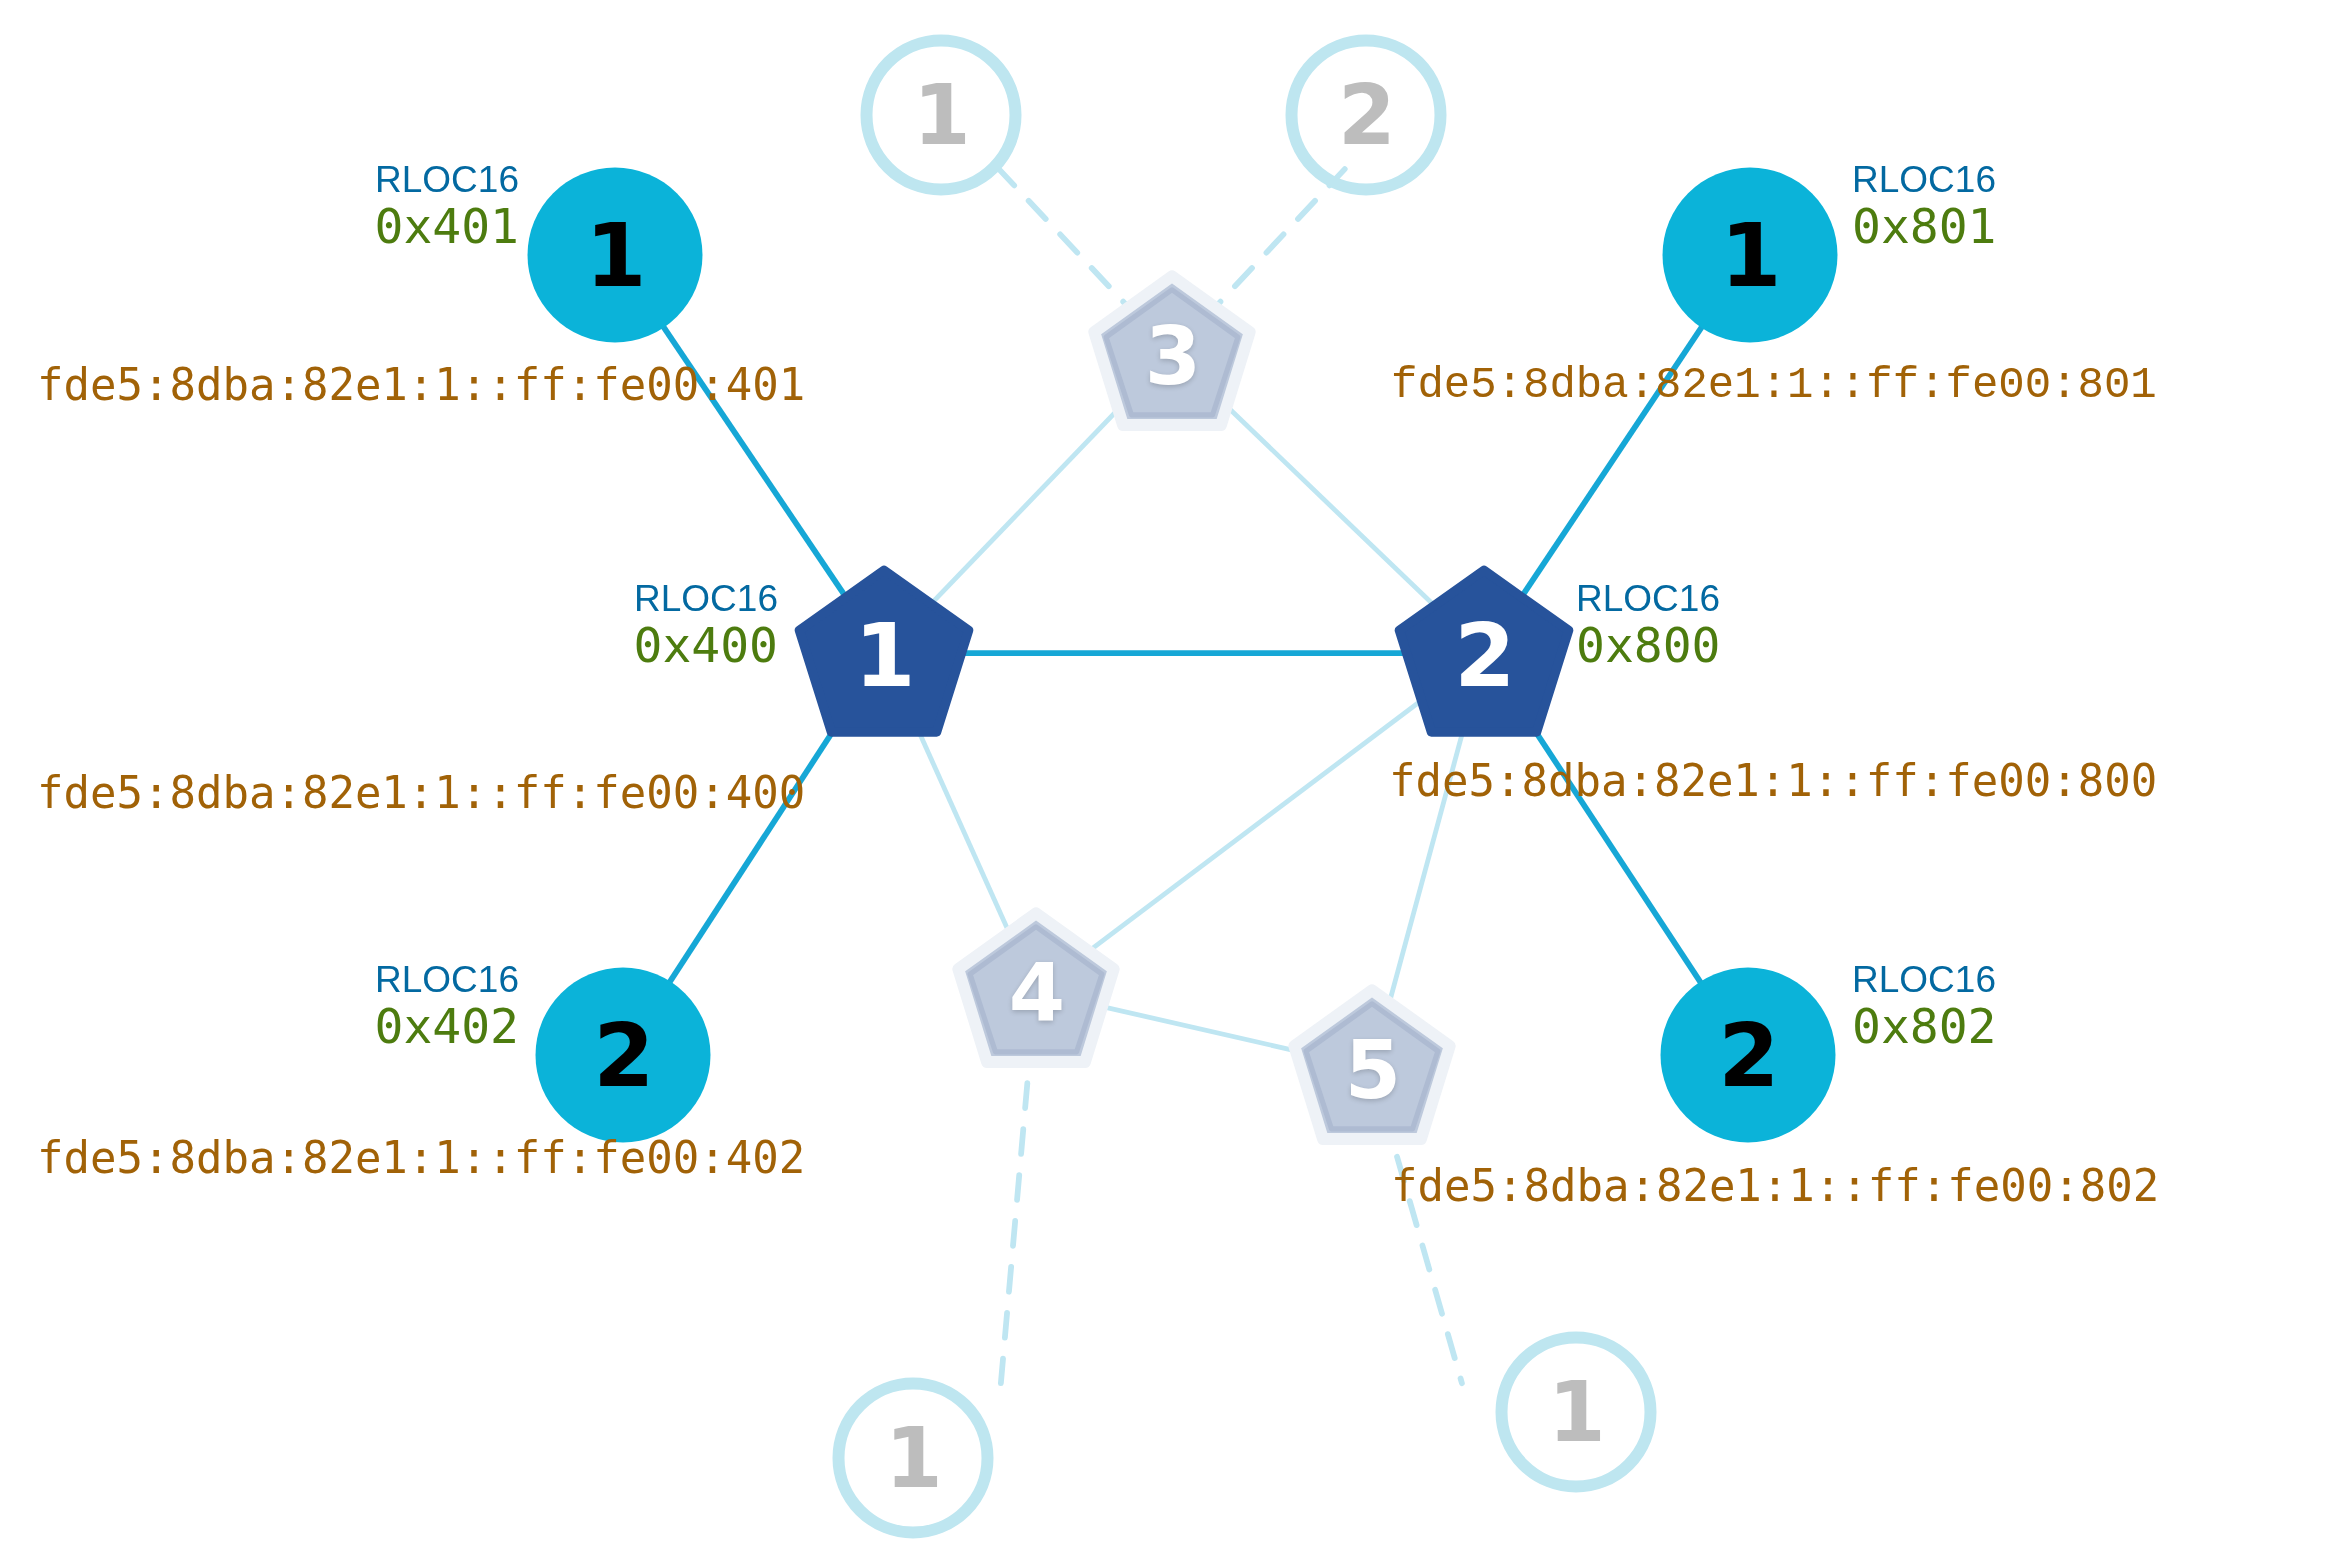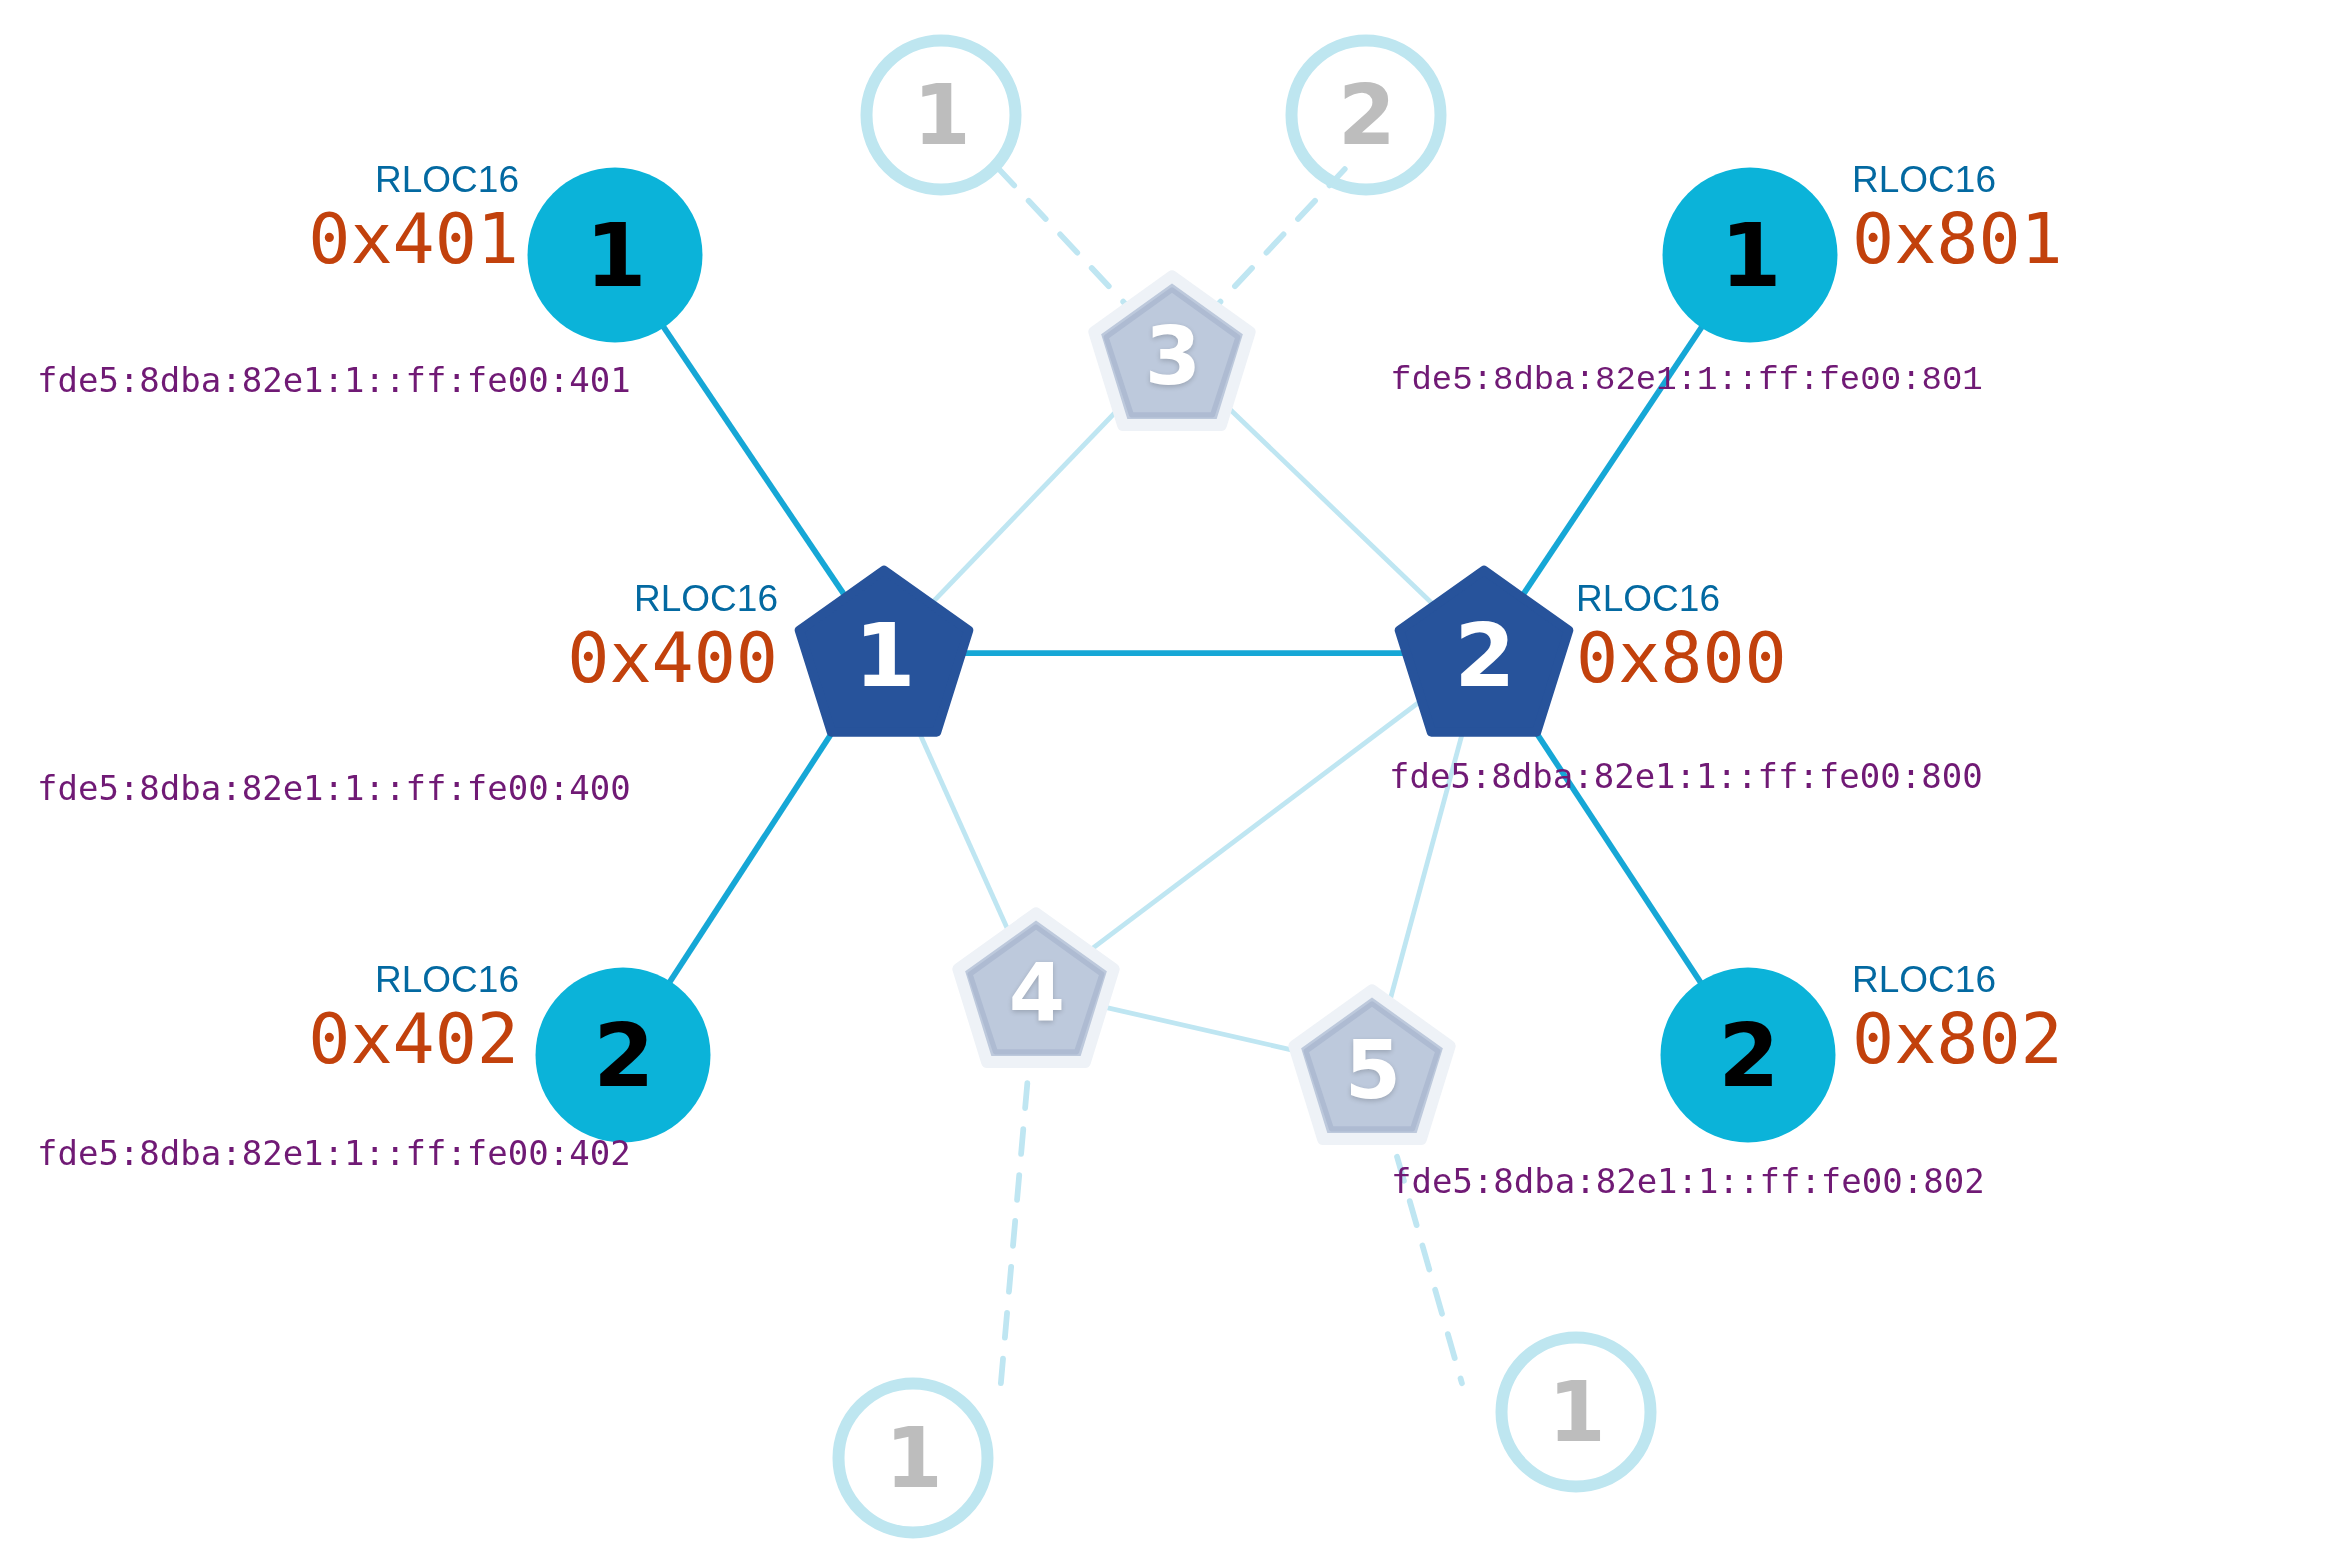--- a/index.html
+++ b/index.html
@@ -112,33 +112,33 @@
   .label-block .rloc-tag {
     font-family: Liberation Sans, sans-serif;
     font-size: 37px;
     letter-spacing: 0px;
     color: #0369a1;
     display: block;
     line-height: 1.05;
   }
   .label-block .rloc-val {
     font-family: "DejaVu Sans Mono", monospace;
-    font-size: 70px;
-    color: #c2410c;
+    font-size: 48px;
+    color: #4d7c0f;
     display: block;
     line-height: 1.12;
   }
   .align-right { text-align: right; }
   .align-left  { text-align: left; }
 
   .addr {
     position: absolute;
     font-family: "DejaVu Sans Mono", monospace;
-    font-size: 34px;
-    color: #701a75;
+    font-size: 44px;
+    color: #a16207;
     white-space: nowrap;
     line-height: 1;
   }
 </style>
 </head>
 <body>
 
 <div id="stage">
 
   <svg id="links" viewBox="0 0 2432 1624" xmlns="http://www.w3.org/2000/svg">

